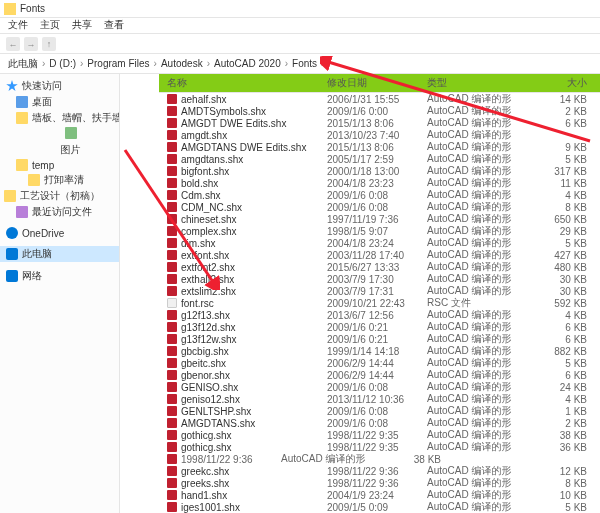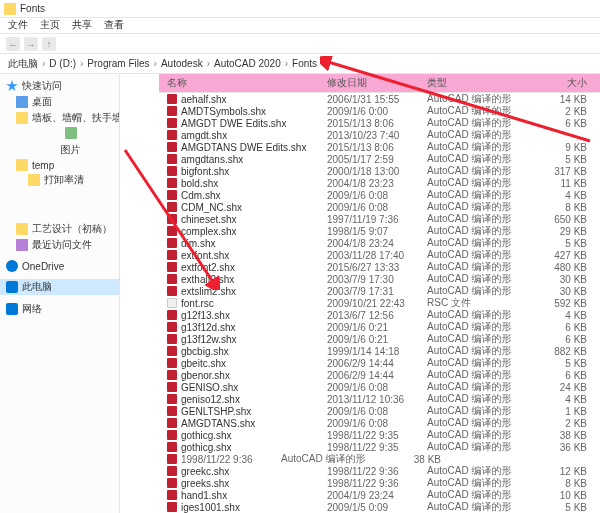--- a/index.html
+++ b/index.html
@@ -21,21 +21,21 @@
 .sidebar-icon { width: 12px; height: 12px; flex-shrink: 0; }
 .star-icon { background: #3399ff; clip-path: polygon(50% 0%, 61% 35%, 98% 35%, 68% 57%, 79% 91%, 50% 70%, 21% 91%, 32% 57%, 2% 35%, 39% 35%); }
 .folder-icon { background: #ffd966; border-radius: 1px; }
 .folder-icon.blue { background: #5a9de8; }
 .folder-icon.green { background: #7fbf7f; }
 .folder-icon.purple { background: #b87fd9; }
 .cloud-icon { background: #0078d7; border-radius: 50%; }
 .pc-icon { background: #0078d7; border-radius: 2px; }
 .net-icon { background: #0078d7; border-radius: 2px; }
 .content { flex: 1; overflow: auto; }
-.list-header { display: flex; padding: 2px 8px; font-size: 10px; color: #555; border-bottom: 1px solid #e5e5e5; background: #f9a8d4; position: sticky; top: 0; }
+.list-header { display: flex; padding: 2px 8px; font-size: 10px; color: #555; border-bottom: 1px solid #e5e5e5; background: #84cc16; position: sticky; top: 0; }
 .col-name { width: 160px; }
 .col-date { width: 100px; }
 .col-type { width: 100px; }
 .col-size { width: 60px; text-align: right; }
 .file-row { display: flex; align-items: center; padding: 0px 8px; font-size: 10px; color: #333; height: 12px; }
 .file-icon { width: 10px; height: 10px; margin-right: 4px; flex-shrink: 0; }
 .shx-icon { background: #c02030; border-radius: 1px; }
 .rsc-icon { background: #f0f0f0; border: 1px solid #ccc; border-radius: 1px; }
 .file-name { width: 146px; overflow: hidden; white-space: nowrap; text-overflow: ellipsis; }
 .file-date { width: 100px; color: #666; overflow: hidden; }
@@ -102,21 +102,21 @@
             <span>图片</span>
           </div>
           <div class="sidebar-item" style="padding-left: 16px;">
             <div class="sidebar-icon folder-icon"></div>
             <span>temp</span>
           </div>
           <div class="sidebar-item" style="padding-left: 28px;">
             <div class="sidebar-icon folder-icon"></div>
             <span>打卸率清</span>
           </div>
-          <div class="sidebar-item" style="padding-left: 16px; margin-top: 33px;">
+          <div class="sidebar-item" style="padding-left: 4px;">
             <div class="sidebar-icon folder-icon"></div>
             <span>工艺设计（初稿）</span>
           </div>
           <div class="sidebar-item" style="padding-left: 16px;">
             <div class="sidebar-icon folder-icon purple"></div>
             <span>最近访问文件</span>
           </div>
         </div>
     </div>
     <div class="sidebar-group">

